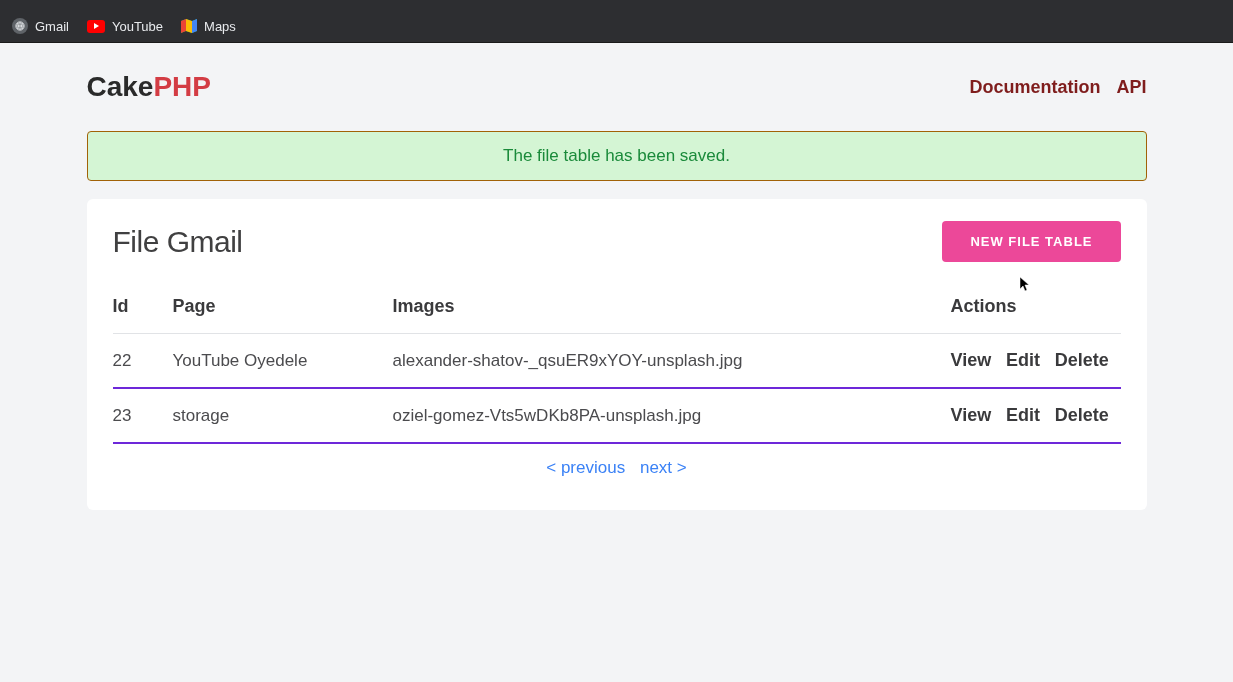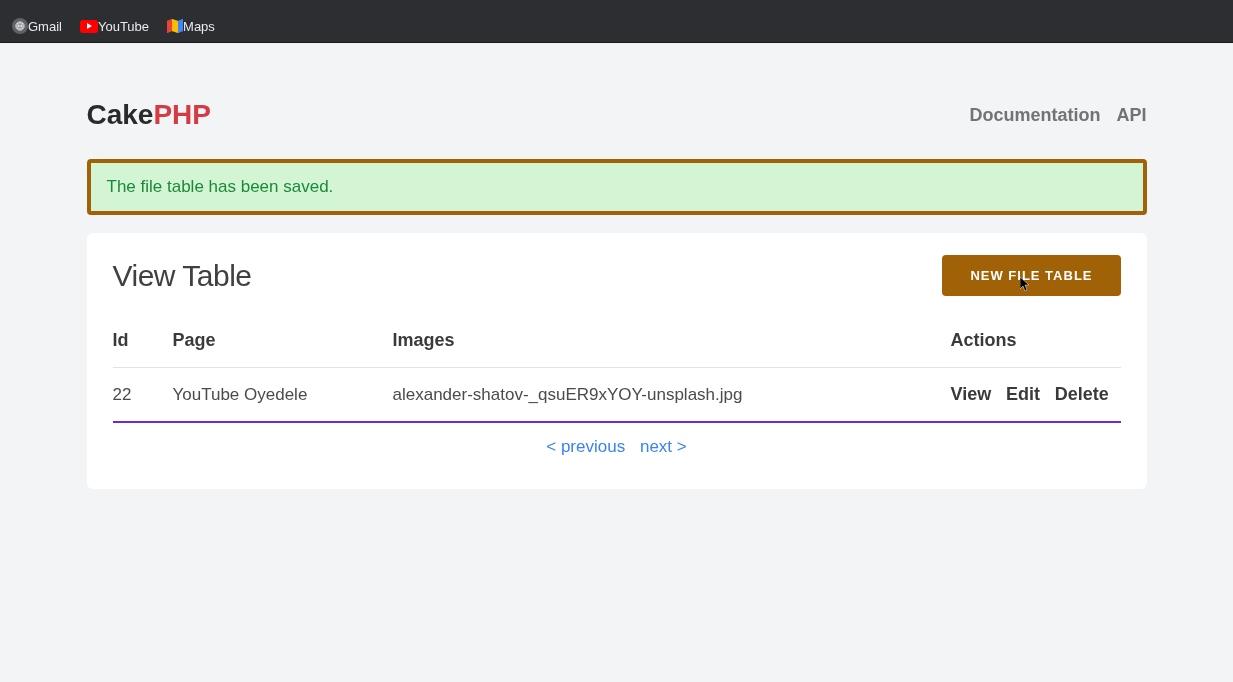--- a/index.html
+++ b/index.html
@@ -20,20 +20,21 @@
       background: #2d2e31;
       padding: 8px 12px;
       display: flex;
       align-items: center;
       gap: 18px;
       border-bottom: 1px solid #1a1a1a;
     }
     .bookmark-item {
       display: flex;
       align-items: center;
+      gap: 7px;
       color: #e8eaed;
       font-size: 13px;
       cursor: pointer;
     }
     .bookmark-icon {
       width: 16px;
       height: 16px;
       display: inline-flex;
       align-items: center;
       justify-content: center;
@@ -59,22 +60,22 @@
       border-top: 3.5px solid transparent;
       border-bottom: 3.5px solid transparent;
     }
     .maps-icon {
       width: 16px;
       height: 16px;
       position: relative;
     }
     .content-wrapper {
       max-width: 1100px;
-      margin: 16px auto;
-      padding: 16px 20px;
+      margin: 0 auto;
+      padding: 4px 20px;
     }
     .header {
       display: flex;
       justify-content: space-between;
       align-items: center;
       padding: 24px 0 28px;
     }
     .logo {
       font-size: 28px;
       font-weight: 700;
@@ -83,53 +84,54 @@
       color: #2a2a2a;
     }
     .logo-php {
       color: #d33c44;
     }
     .nav-links {
       display: flex;
       gap: 16px;
     }
     .nav-link {
-      color: #737373;
+      color: #7f1d1d;
       font-size: 18px;
       font-weight: 600;
       cursor: pointer;
     }
     .alert-success {
       background: #d4f5d4;
-      border: 4px solid #a16207;
+      border: 1px solid #a16207;
       border-radius: 4px;
       padding: 14px 16px;
       color: #1a8a3a;
       font-size: 17px;
       margin-bottom: 18px;
+      text-align: center;
     }
     .card {
       background: #fff;
       border-radius: 6px;
       padding: 22px 26px 26px;
     }
     .card-header {
       display: flex;
       justify-content: space-between;
       align-items: center;
       margin-bottom: 22px;
     }
     .card-title {
       font-size: 30px;
       font-weight: 400;
       color: #404041;
       letter-spacing: -0.5px;
     }
     .btn-new {
-      background: #a16207;
+      background: #ec4899;
       color: #fff;
       font-size: 13px;
       font-weight: 700;
       letter-spacing: 1px;
       padding: 13px 28px;
       border: none;
       border-radius: 4px;
       cursor: pointer;
     }
     table {
@@ -232,21 +234,21 @@
       <span class="nav-link">API</span>
     </div>
   </div>
 
   <div class="alert-success">
     <span>The file table has been saved.</span>
   </div>
 
   <div class="card">
     <div class="card-header">
-      <h1 class="card-title">View Table</h1>
+      <h1 class="card-title">File Gmail</h1>
       <button class="btn-new">NEW FILE TABLE</button>
     </div>
 
     <table>
       <thead>
         <tr>
           <th class="col-id">Id</th>
           <th class="col-name">Page</th>
           <th class="col-images">Images</th>
           <th class="col-actions actions-col">Actions</th>
@@ -256,20 +258,30 @@
         <tr>
           <td>22</td>
           <td>YouTube Oyedele</td>
           <td>alexander-shatov-_qsuER9xYOY-unsplash.jpg</td>
           <td class="col-actions">
             <span class="action-link">View</span>
             <span class="action-link">Edit</span>
             <span class="action-link">Delete</span>
           </td>
         </tr>
+        <tr>
+          <td>23</td>
+          <td>storage</td>
+          <td>oziel-gomez-Vts5wDKb8PA-unsplash.jpg</td>
+          <td class="col-actions">
+            <span class="action-link">View</span>
+            <span class="action-link">Edit</span>
+            <span class="action-link">Delete</span>
+          </td>
+        </tr>
       </tbody>
     </table>
 
     <div class="pagination">
       <span>&lt; previous</span>
       <span>next &gt;</span>
     </div>
 
   </div>
 </div>

